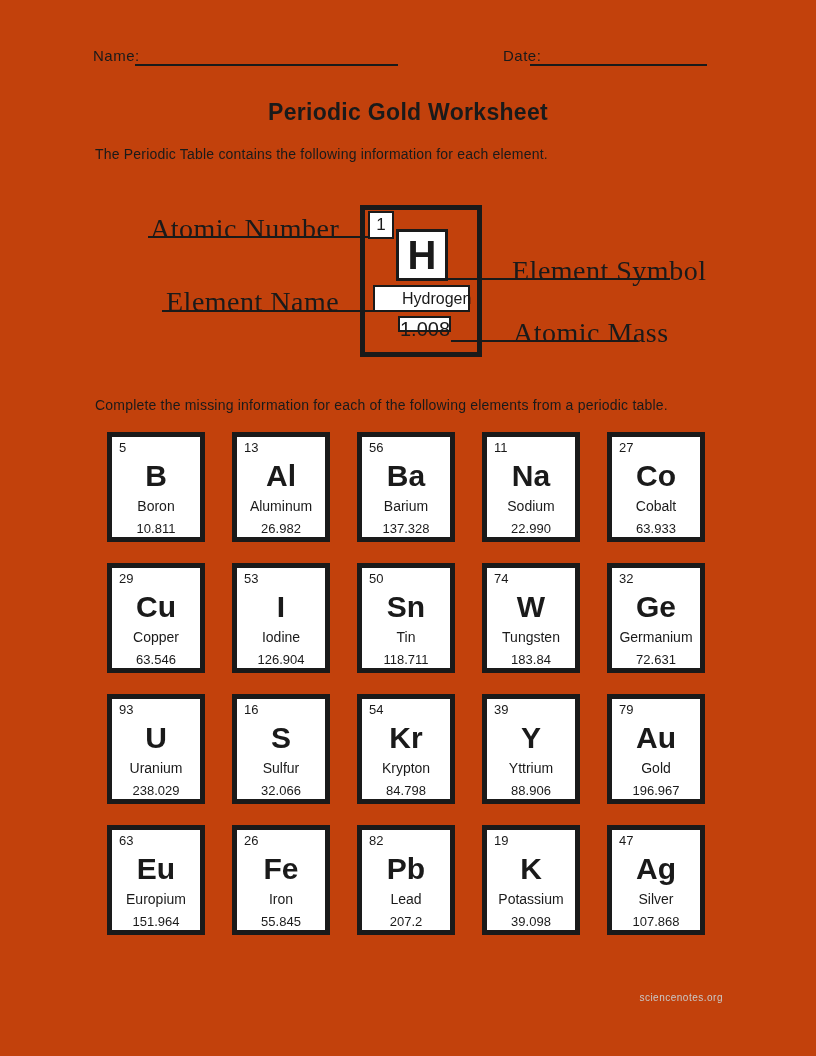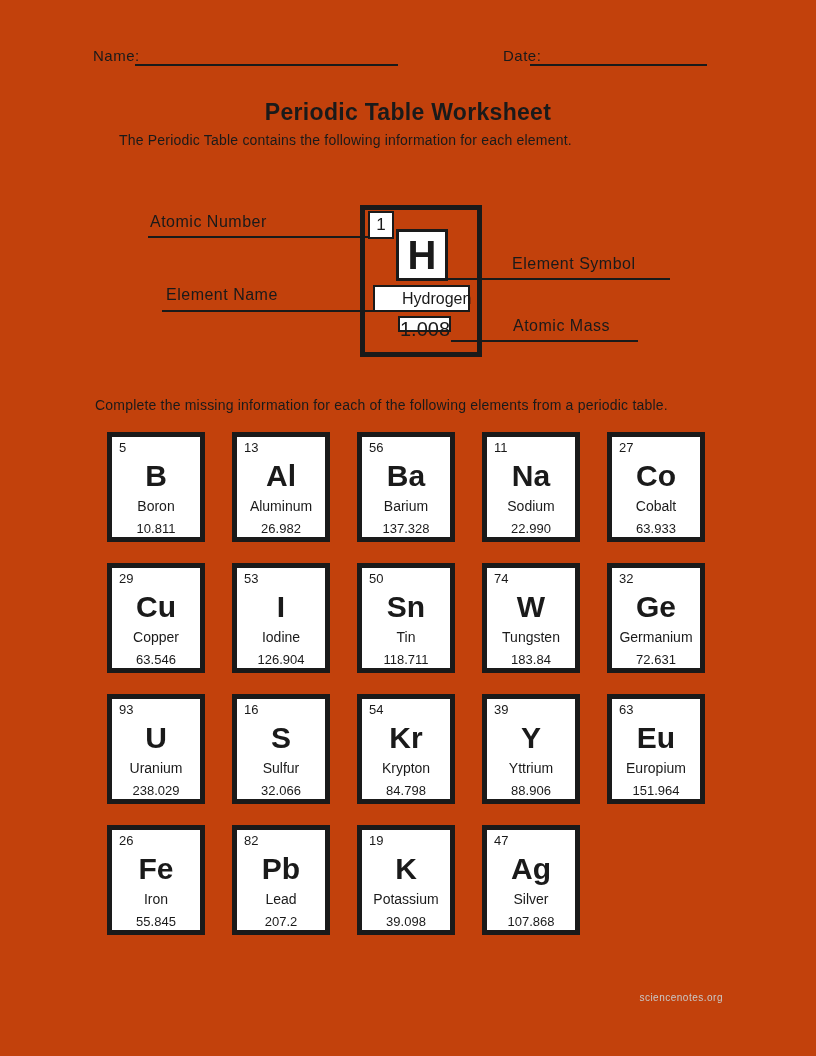--- a/index.html
+++ b/index.html
@@ -42,23 +42,24 @@
     font-size: 14px;
     letter-spacing: 0.2px;
   }
 
   
   .diagram-line {
     height: 2px;
     background: var(--ink, #1a1a1a);
   }
   .diagram-label {
-    font-size: 16px;
+    font-size: 28px;
     letter-spacing: 0.5px;
     white-space: nowrap;
+    font-family: Liberation Serif, serif;
   }
   .example-card {
     left: 360px; top: 205px;
     width: 122px; height: 152px;
     border: 5px solid var(--ink, #1a1a1a);
     box-sizing: border-box;
     background: transparent;
   }
   .mini-box {
     box-sizing: border-box;
@@ -131,22 +132,22 @@
 <body>
 
 <div class="page">
 
   <span class="abs field-label" style="left:93px; top:47px;">Name:</span>
   <div class="abs write-line" style="left:135px; top:64px; width:263px;"></div>
 
   <span class="abs field-label" style="left:503px; top:47px;">Date:</span>
   <div class="abs write-line" style="left:530px; top:64px; width:177px;"></div>
 
-  <div class="abs title">Periodic Table Worksheet</div>
-  <div class="abs para" style="left:95px; top:132px;margin-left:24px;">The Periodic Table contains the following information for each element.</div>
+  <div class="abs title">Periodic Gold Worksheet</div>
+  <div class="abs para" style="left:95px; top:146px;">The Periodic Table contains the following information for each element.</div>
 
   <div>
 
     <div class="abs diagram-line" style="left:148px; top:236px; width:220px;"></div>
     <div class="abs diagram-line" style="left:162px; top:310px; width:211px;"></div>
     <div class="abs diagram-line" style="left:448px; top:278px; width:222px;"></div>
     <div class="abs diagram-line" style="left:451px; top:340px; width:187px;"></div>
 
     <div class="abs diagram-label" style="left:150px; top:213px;">Atomic Number</div>
     <div class="abs diagram-label" style="left:166px; top:286px;">Element Name</div>
@@ -254,20 +255,26 @@
     <span class="e-mass">84.798</span>
   </div>
 
   <div class="card">
     <span class="e-num">39</span>
     <span class="e-sym">Y</span>
     <span class="e-name">Yttrium</span>
     <span class="e-mass">88.906</span>
   </div>
 
+  <div class="card">
+    <span class="e-num">79</span>
+    <span class="e-sym">Au</span>
+    <span class="e-name">Gold</span>
+    <span class="e-mass">196.967</span>
+  </div>
 
   <div class="card">
     <span class="e-num">63</span>
     <span class="e-sym">Eu</span>
     <span class="e-name">Europium</span>
     <span class="e-mass">151.964</span>
   </div>
 
   <div class="card">
     <span class="e-num">26</span>

